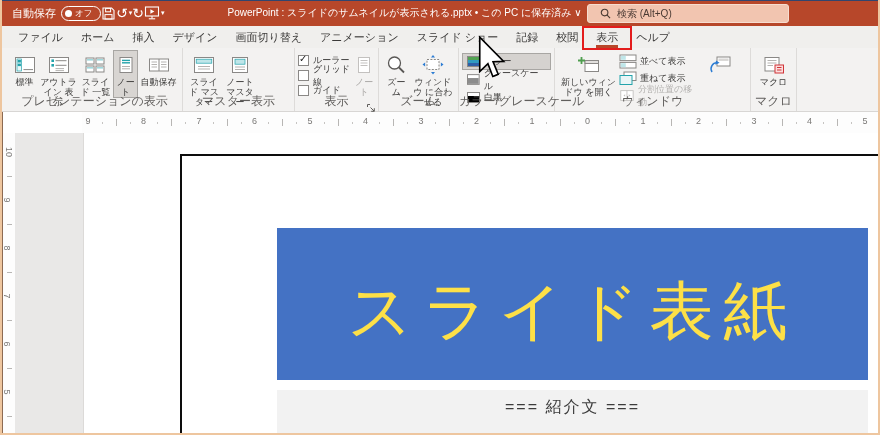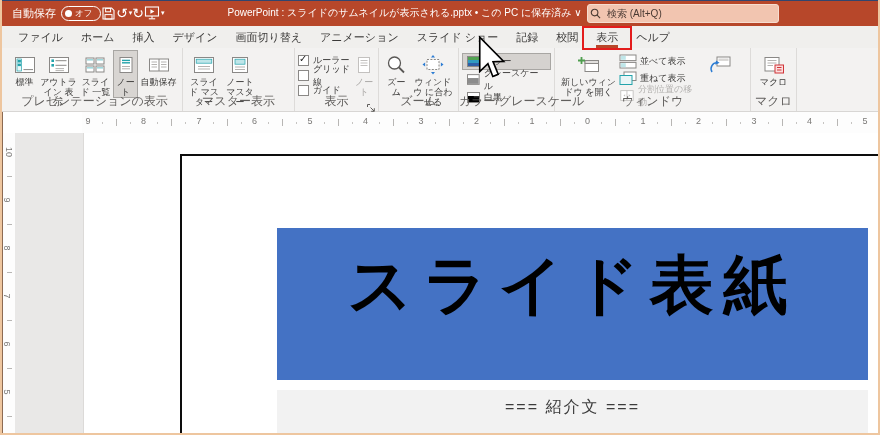--- a/index.html
+++ b/index.html
@@ -14,21 +14,21 @@
   .qat{display:flex;align-items:center;padding-left:10px;}
   .autosave{display:flex;align-items:center;gap:5px;}
   .pill{width:32px;height:13px;border:1px solid #fff;border-radius:8px;display:flex;align-items:center;gap:3px;padding:0 3px;}
   .pill .dot{width:7px;height:7px;border-radius:50%;background:#fff;}
   .pill .st{font-size:8.5px;line-height:1;text-align:right;}
   .qbtn{display:flex;align-items:center;color:#fff;}
   .glyph{font-size:14px;line-height:1;font-family:"DejaVu Sans",sans-serif;}
   .mini-caret{font-size:7px;margin-left:1px;}
   .doc-title{position:absolute;left:225px;width:355px;text-align:center;font-size:10px;white-space:nowrap;overflow:hidden;}
   .searchbox{position:absolute;left:585px;top:4px;width:188px;height:17px;background:#f2c5b0;
-    border:1px solid #f6ddd0;border-radius:3px;display:flex;align-items:center;gap:6px;padding-left:2px;
+    border:1px solid #f6ddd0;border-radius:3px;display:flex;align-items:center;gap:6px;padding-left:12px;
     color:#4a3a33;font-size:10px;}
 
   
   .tabrow{position:absolute;top:26px;left:0;right:0;height:22px;background:#f0efed;display:flex;
     align-items:center;padding-left:7px;font-size:11px;color:#3b3a39;border-bottom:1px solid #e4e2e0;}
   .tab{padding:0 9px;line-height:21px;position:relative;white-space:nowrap;}
   .tab.sel::after{content:"";position:absolute;left:9px;right:9px;bottom:0;height:3px;background:#b7472a;}
   .redbox{position:absolute;left:-5px;right:-5px;top:-1px;bottom:-2px;border:2px solid #e31c1c;z-index:40;}
 
   
@@ -61,22 +61,22 @@
   .ruler-h{position:absolute;top:0;left:80px;right:0;height:21px;background:#fdfdfd;border-bottom:1px solid #cbc9c7;}
   .hnum{position:absolute;top:4px;transform:translateX(-50%);font-size:9px;color:#7a7876;}
   .htick{position:absolute;top:7px;width:1px;height:7px;background:#b8b6b4;}
   .hdot{position:absolute;top:10px;width:1px;height:2px;background:#c6c4c2;}
   .ruler-v{position:absolute;top:21px;left:1px;bottom:0;width:12px;background:#fdfdfd;}
   .vnum{position:absolute;left:1px;font-size:9px;color:#7a7876;transform:rotate(90deg);transform-origin:center;}
   .vtick{position:absolute;left:4px;width:5px;height:1px;background:#b8b6b4;}
   .pane{position:absolute;top:21px;left:13px;width:68px;bottom:0;background:#e9e8e7;border-right:1px solid #dcdad8;}
   .canvas{position:absolute;top:21px;left:82px;right:0;bottom:0;background:#fff;overflow:hidden;}
   .frame{position:absolute;left:96px;top:21px;width:740px;height:340px;border:2px solid #0d0d0d;background:#fff;}
-  .banner{position:absolute;left:193px;top:95px;width:591px;height:152px;background:#4472c4;color:#000000;
-    display:flex;align-items:flex-start;justify-content:center;font-weight:bold;font-size:64px;letter-spacing:10px;
+  .banner{position:absolute;left:193px;top:95px;width:591px;height:152px;background:#4472c4;color:#fde047;
+    display:flex;align-items:center;justify-content:center;font-weight:normal;font-size:64px;letter-spacing:10px;
     padding-top:14px;box-sizing:border-box;white-space:nowrap;}
   .intro{position:absolute;left:193px;top:257px;width:591px;height:60px;background:#f2f2f2;color:#3c3c3c;
     font-size:16px;letter-spacing:2px;display:flex;justify-content:center;padding-top:7px;box-sizing:border-box;}
 
   
   .cursor{position:absolute;left:476px;top:36px;z-index:70;}
 </style>
 </head>
 <body>
 

